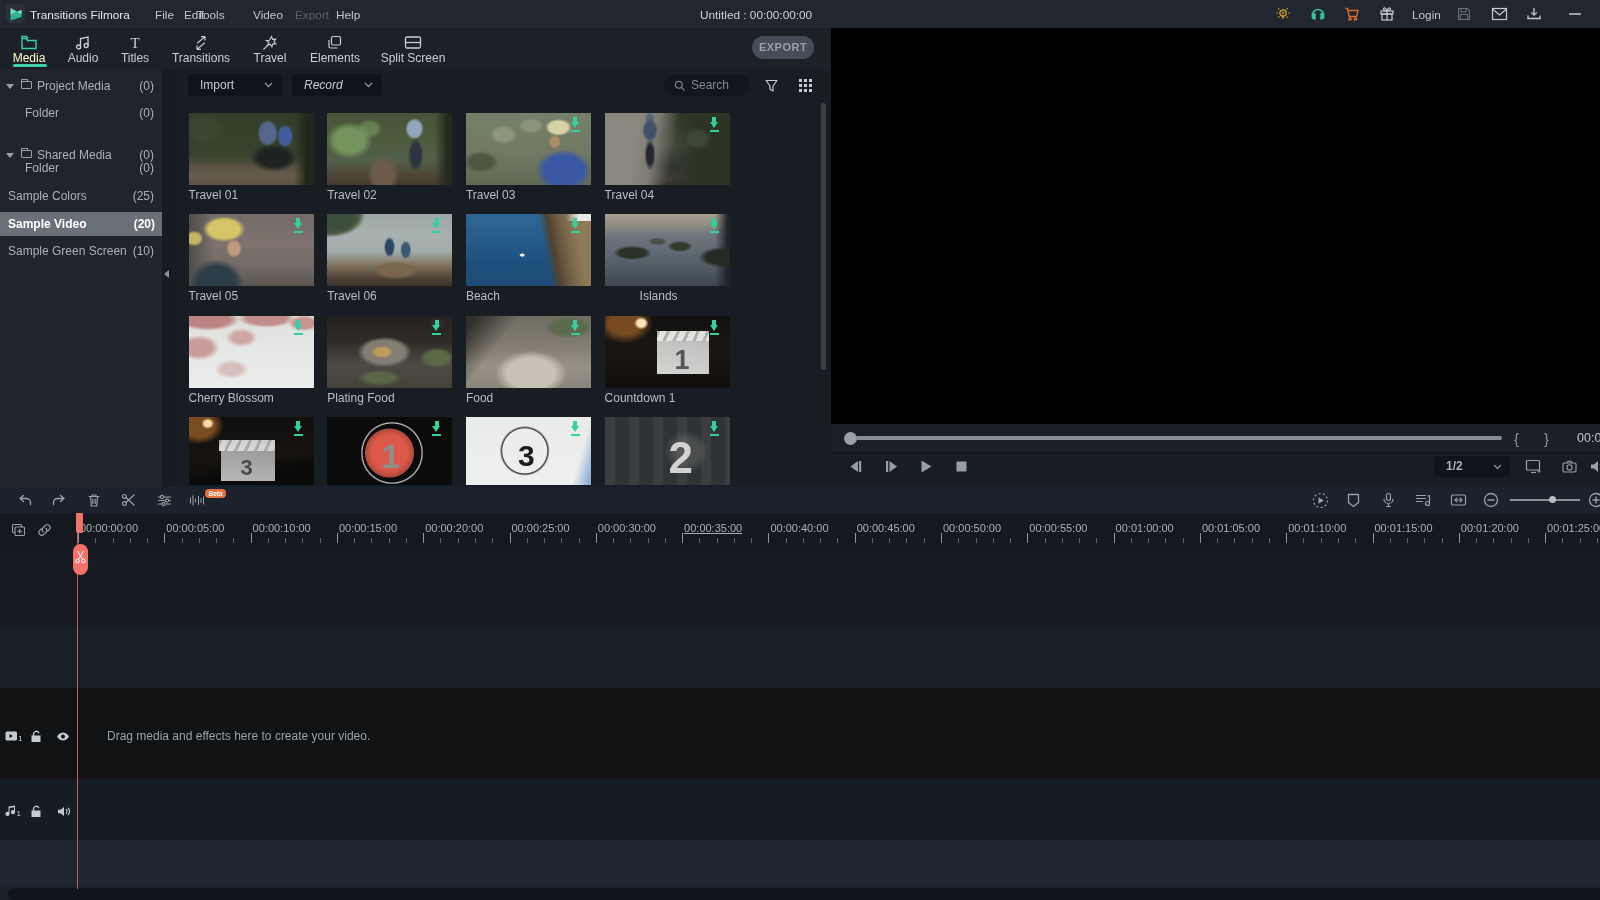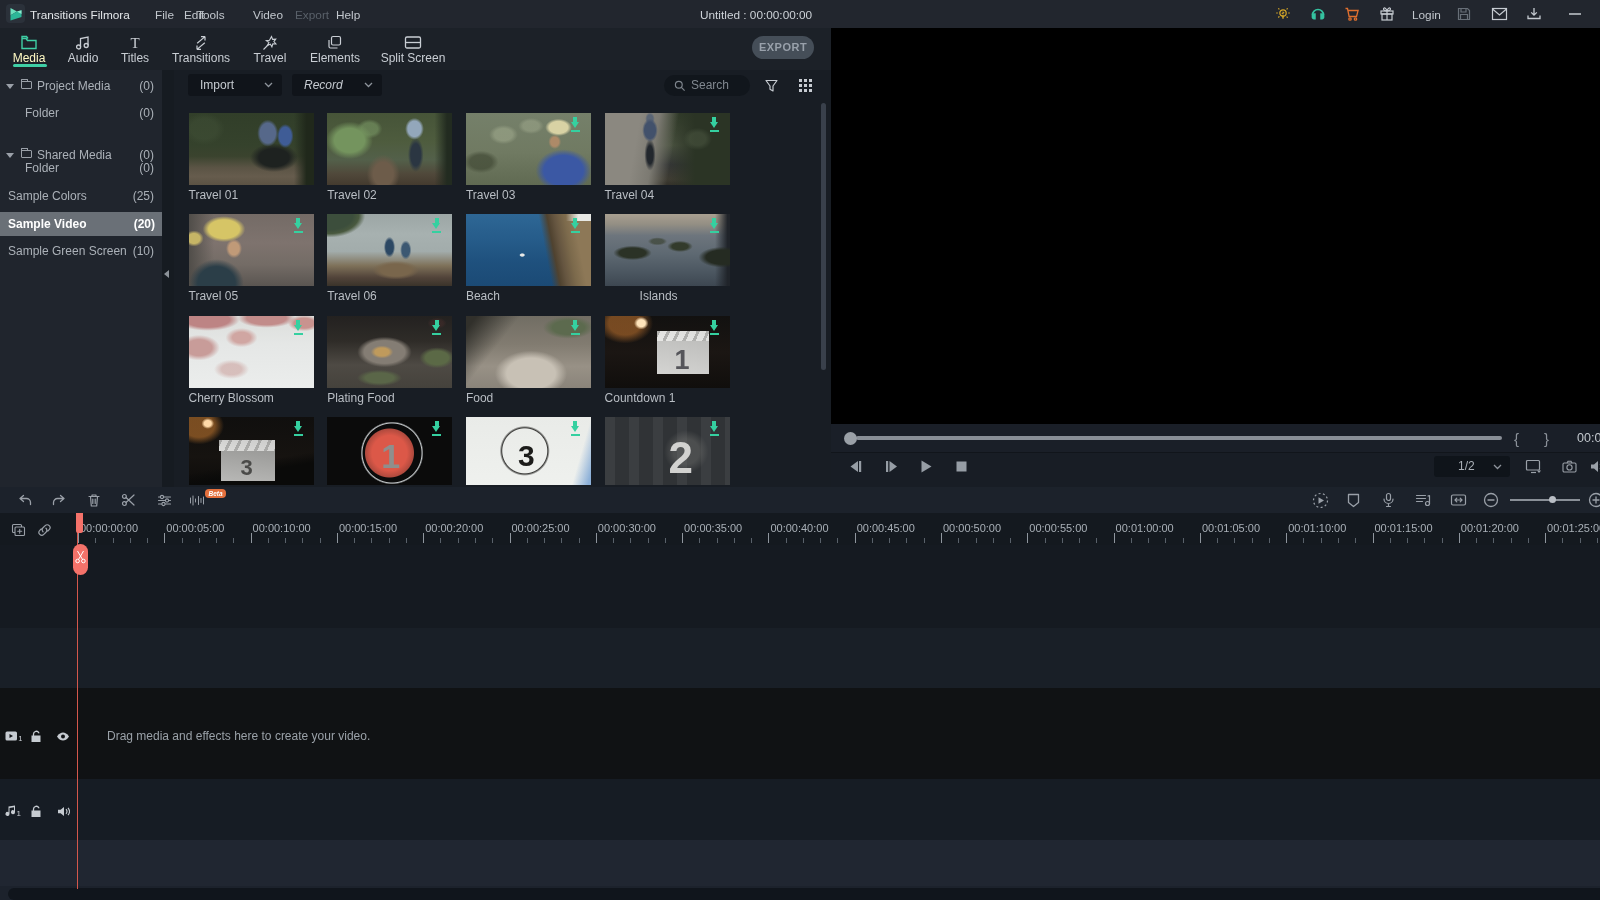--- a/index.html
+++ b/index.html
@@ -382,21 +382,21 @@
   </div>
 
   <div class="abs" id="preview"></div>
   <div class="abs" id="seekrow"></div>
   <div class="abs" id="ctrlrow"></div>
   <div class="abs" id="seekline"></div>
   <div class="abs" id="seekdot"></div>
   <div class="abs brace" style="left:1514px;">{</div>
   <div class="abs brace" style="left:1544px;">}</div>
   <div class="abs" id="tc">00:00:00:00</div>
-  <div class="abs" id="halfbox"><span style="margin-left:24px; line-height:21px;">1/2</span><svg width="9" height="6" viewBox="0 0 9 6" style="position:absolute; right:8px; top:8px;">
+  <div class="abs" id="halfbox"><span style="margin-left:12px; line-height:21px;font-weight:bold;">1/2</span><svg width="9" height="6" viewBox="0 0 9 6" style="position:absolute; right:8px; top:8px;">
         <polyline points="1,1 4.5,4.5 8,1" fill="none" stroke="#8d939b" stroke-width="1.3"></polyline>
       </svg></div>
 
   <div class="abs" id="ttoolbar"></div>
   <div class="abs" id="beta">Beta</div>
 
   <div class="abs" id="ruler">
       <div class="rlab" style="left: 80px;">00:00:00:00</div>
       <div class="tickM" style="left: 78px;"></div>
       <div class="tickm" style="left: 95.26px;"></div>
@@ -432,21 +432,21 @@
       <div class="tickm" style="left: 526.76px;"></div>
       <div class="tickm" style="left: 544.02px;"></div>
       <div class="tickm" style="left: 561.28px;"></div>
       <div class="tickm" style="left: 578.54px;"></div>
       <div class="rlab" style="left: 597.8px;">00:00:30:00</div>
       <div class="tickM" style="left: 595.8px;"></div>
       <div class="tickm" style="left: 613.06px;"></div>
       <div class="tickm" style="left: 630.32px;"></div>
       <div class="tickm" style="left: 647.58px;"></div>
       <div class="tickm" style="left: 664.84px;"></div>
-      <div class="rlab" style="left: 684.1px;">00:00:35:00</div>
+      <div class="rlab" style="left: 684.1px; text-decoration: underline;">00:00:35:00</div>
       <div class="tickM" style="left: 682.1px;"></div>
       <div class="tickm" style="left: 699.36px;"></div>
       <div class="tickm" style="left: 716.62px;"></div>
       <div class="tickm" style="left: 733.88px;"></div>
       <div class="tickm" style="left: 751.14px;"></div>
       <div class="rlab" style="left: 770.4px;">00:00:40:00</div>
       <div class="tickM" style="left: 768.4px;"></div>
       <div class="tickm" style="left: 785.66px;"></div>
       <div class="tickm" style="left: 802.92px;"></div>
       <div class="tickm" style="left: 820.18px;"></div>

